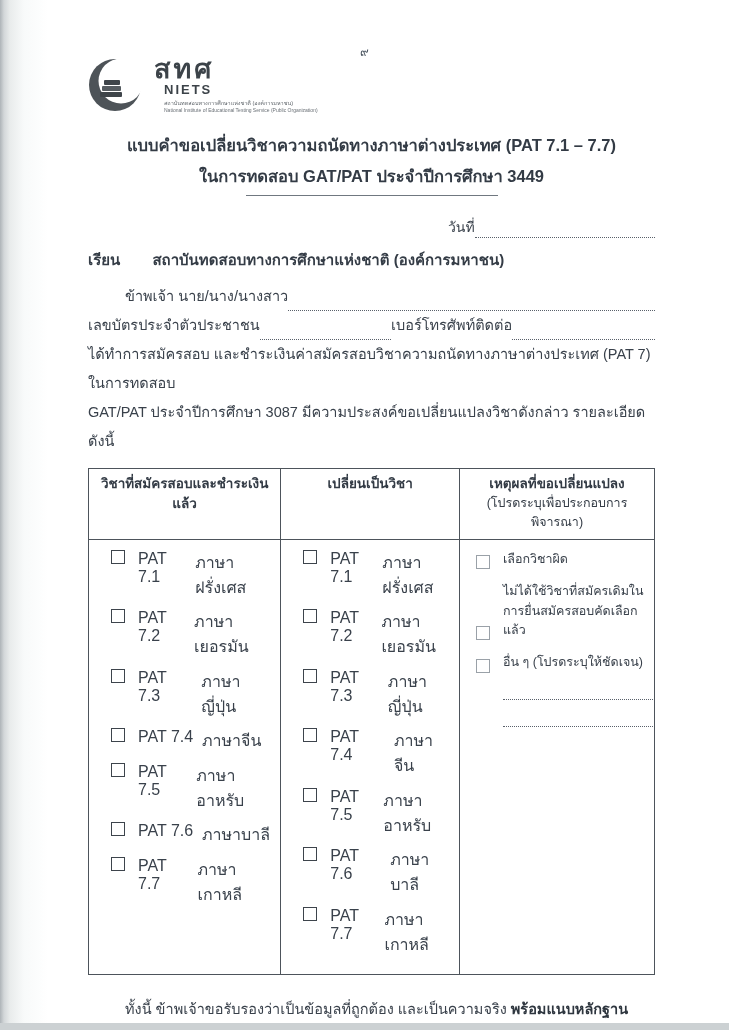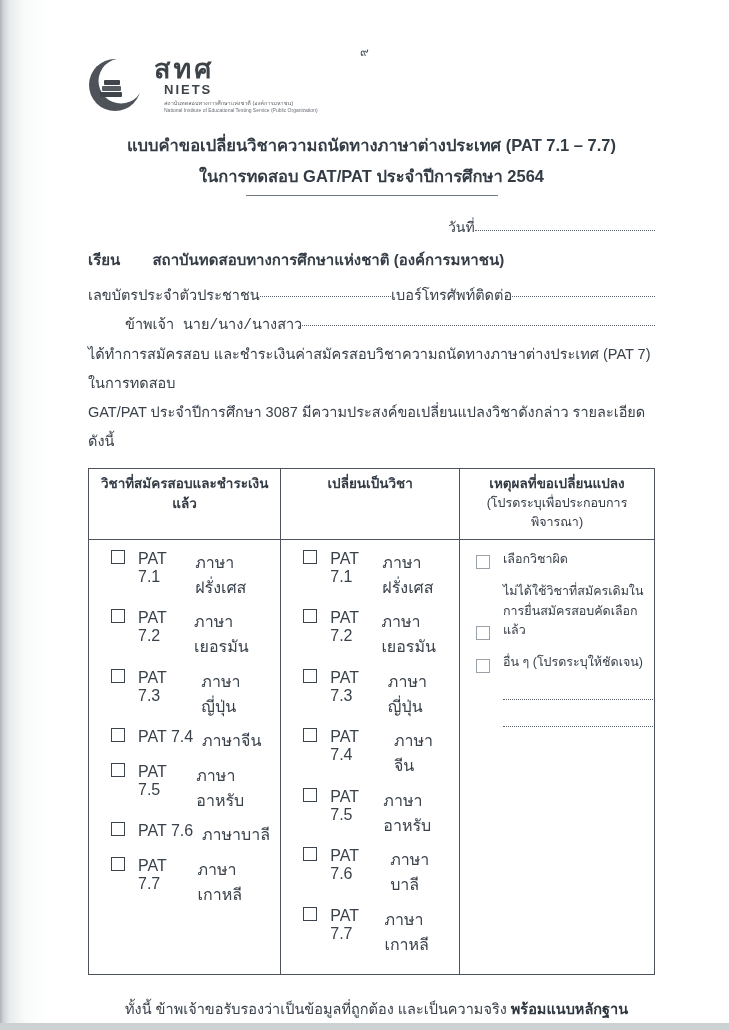--- a/index.html
+++ b/index.html
@@ -21,21 +21,21 @@
   .logo-text{position:absolute;left:30px;top:0;margin-left:36px;}
   .logo-thai{font-size:27px;font-weight:bold;color:#3c4349;line-height:1;letter-spacing:3px;}
   .logo-en{font-size:13px;font-weight:bold;color:#3c4349;letter-spacing:2px;line-height:1.1;margin-left:10px;}
   .logo-sub1{font-size:5.5px;color:#5a6066;margin-left:10px;margin-top:2px;white-space:nowrap;}
   .logo-sub2{font-size:5px;color:#6a7076;margin-left:10px;white-space:nowrap;}
   
   .title{ text-align:center;margin-top:8px;font-weight:bold;font-size:16.5px;color:#333b45;line-height:1.85;}
   .title-rule{width:252px;border-bottom:1.5px solid #707880;margin:4px auto 0 auto;}
   
   .dots{border-bottom:1.2px dotted #59606a;display:inline-block;height:14px;}
-  .row{display:flex;align-items:flex-start;font-family:Liberation Mono, monospace;}
+  .row{display:flex;align-items:flex-end;}
   .grow{flex:1 1 auto;}
   
   .date-row{margin-top:20px;margin-left:360px;font-size:14px;}
   
   .to-row{margin-top:10px;font-size:15px;font-weight:bold;color:#343c46;}
   .to-row .to-label{margin-right:28px;}
   .para{font-size:14.5px;line-height:2.0;margin-top:10px;}
   .indent{width:37px;flex:0 0 auto;}
   
   table.main{width:100%;border-collapse:collapse;margin-top:12px;table-layout:fixed;}
@@ -83,44 +83,44 @@
       <div class="logo-text">
         <div class="logo-thai">สทศ</div>
         <div class="logo-en">NIETS</div>
         <div class="logo-sub1">สถาบันทดสอบทางการศึกษาแห่งชาติ (องค์การมหาชน)</div>
         <div class="logo-sub2">National Institute of Educational Testing Service (Public Organization)</div>
       </div>
     </div>
 
     <div class="title">
       <div>แบบคำขอเปลี่ยนวิชาความถนัดทางภาษาต่างประเทศ (PAT 7.1 – 7.7)</div>
-      <div>ในการทดสอบ  GAT/PAT  ประจำปีการศึกษา  2564</div>
+      <div>ในการทดสอบ  GAT/PAT  ประจำปีการศึกษา  3449</div>
     </div>
     <div class="title-rule"></div>
 
     <div class="date-row row">
       <span>วันที่</span>
       <span class="dots grow"></span>
     </div>
 
     <div class="to-row">
       <span class="to-label">เรียน</span>
       <span>สถาบันทดสอบทางการศึกษาแห่งชาติ (องค์การมหาชน)</span>
     </div>
 
     <div class="para">
       <div class="row">
+        <span class="indent"></span>
+        <span>ข้าพเจ้า นาย/นาง/นางสาว</span>
+        <span class="dots grow"></span>
+      </div>
+      <div class="row">
         <span>เลขบัตรประจำตัวประชาชน</span>
         <span class="dots" style="flex:0.92 1 auto;"></span>
         <span>เบอร์โทรศัพท์ติดต่อ</span>
-        <span class="dots grow"></span>
-      </div>
-      <div class="row">
-        <span class="indent"></span>
-        <span>ข้าพเจ้า นาย/นาง/นางสาว</span>
         <span class="dots grow"></span>
       </div>
       <div>ได้ทำการสมัครสอบ และชำระเงินค่าสมัครสอบวิชาความถนัดทางภาษาต่างประเทศ (PAT 7) ในการทดสอบ</div>
       <div>GAT/PAT  ประจำปีการศึกษา  3087  มีความประสงค์ขอเปลี่ยนแปลงวิชาดังกล่าว  รายละเอียดดังนี้</div>
     </div>
 
     <table class="main">
       <tbody>
           <tr>
         <th class="c1">วิชาที่สมัครสอบและชำระเงินแล้ว</th>

